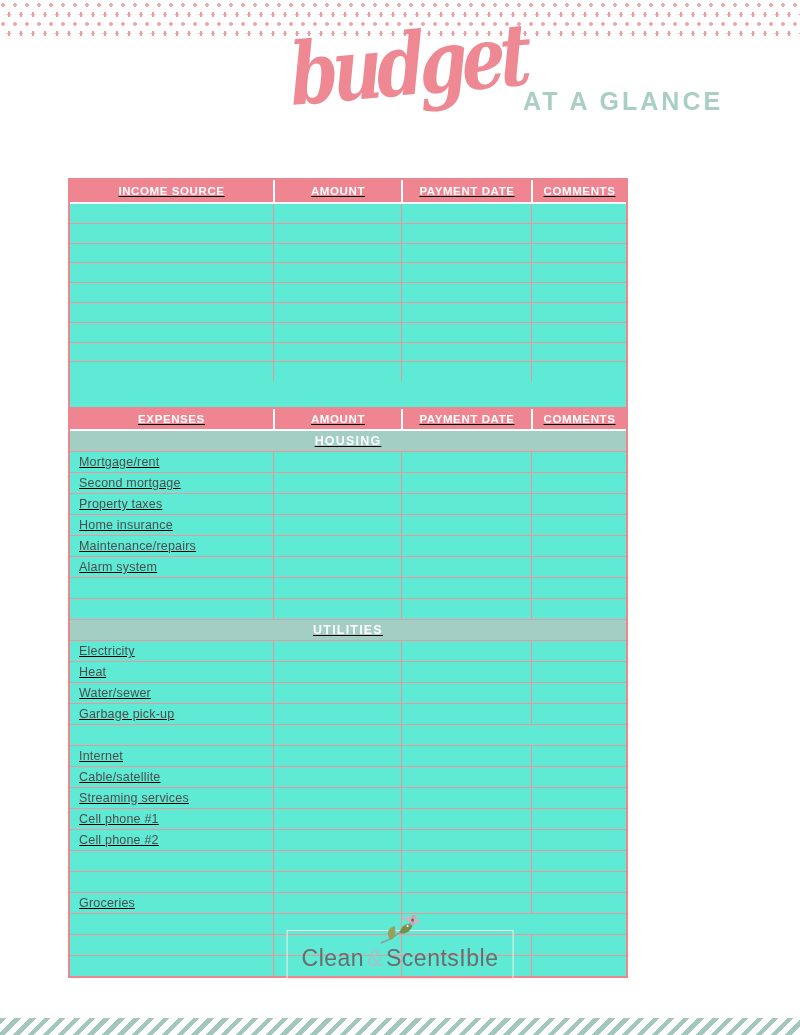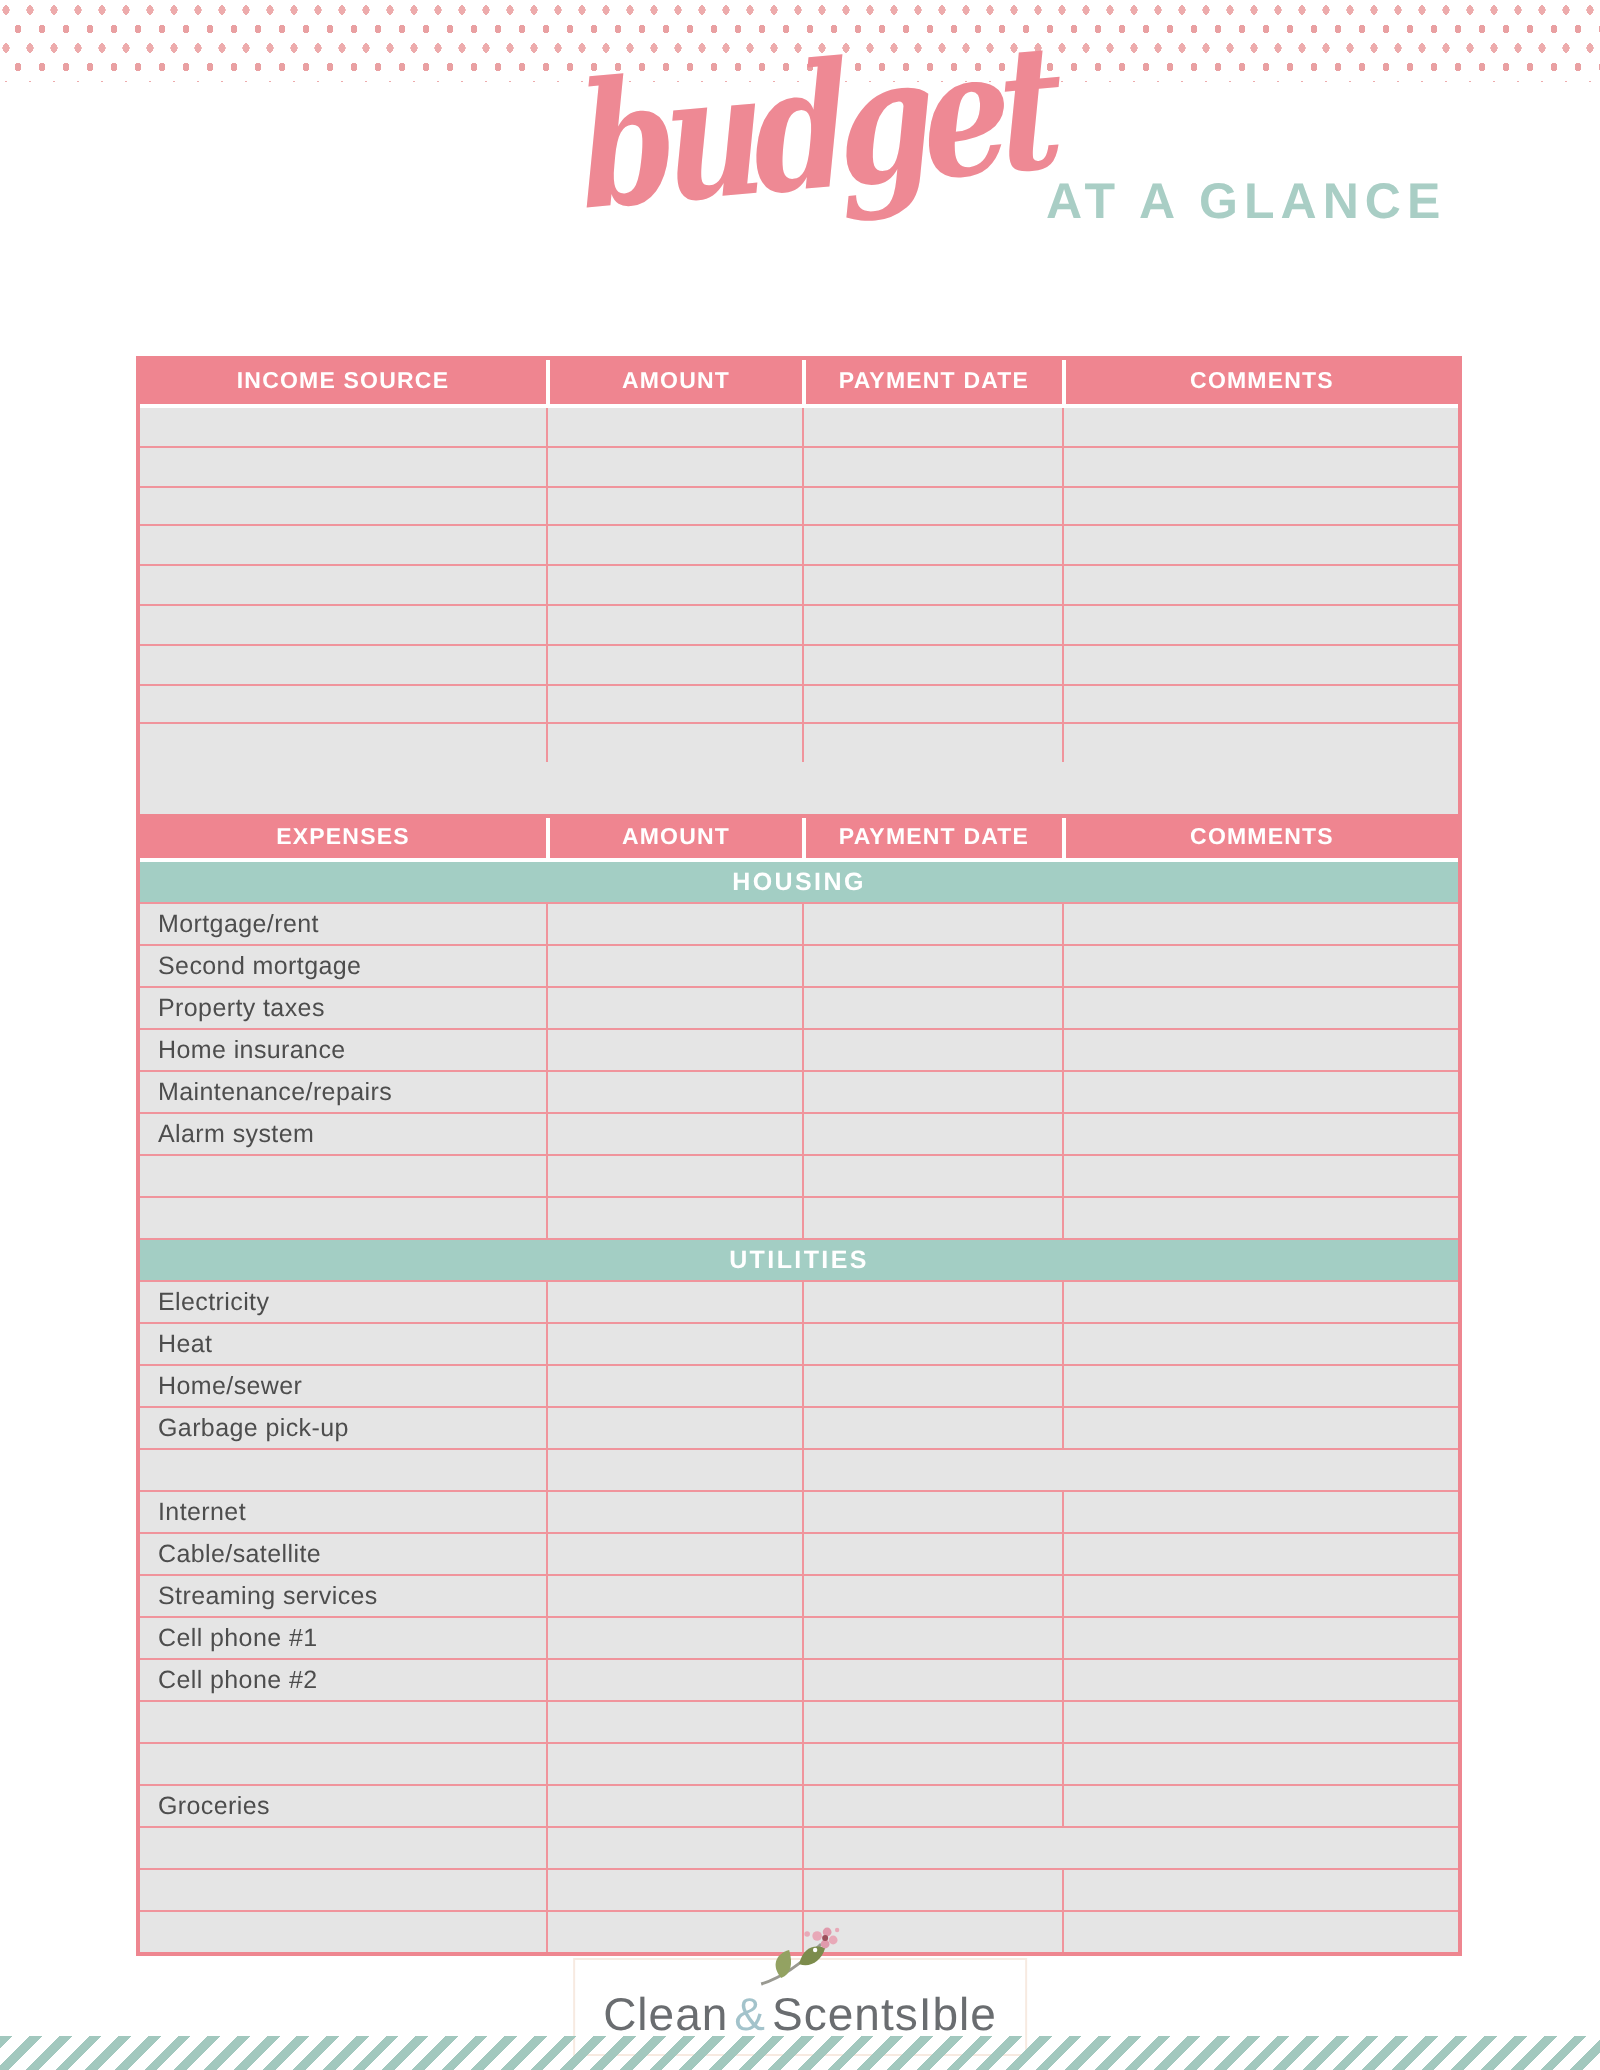--- a/index.html
+++ b/index.html
@@ -29,22 +29,22 @@
     font-size:86px;line-height:1.1;color:var(--title-pink);
     letter-spacing:-7px;transform:scaleX(.8) rotate(-4deg);transform-origin:left center;
   }
   .title-suffix{
     position:absolute;left:523px;top:87px;z-index:1;
     font-size:25px;font-weight:700;letter-spacing:3px;color:var(--suffix-teal);
   }
 
   
   .table{
-    position:absolute;left:68px;width:663px;box-sizing:border-box;
-    border:2px solid var(--pink-outer);background:#e5e5e5;
+    position:absolute;left:68px;width:560px;box-sizing:border-box;
+    border:2px solid var(--pink-outer);background:#5eead4;text-decoration:underline;
   }
   .table.income{top:178px;}
   .table.expenses{top:407px;}
   .thead,.row{display:grid;grid-template-columns:203px 128px 130px 1fr;}
   .thead{height:22px;background:var(--pink);border-bottom:2px solid #fff;}
   .expenses .thead{height:20px;}
   .hcell{
     display:flex;align-items:center;justify-content:center;
     color:#fff;font-size:11.5px;font-weight:700;letter-spacing:.6px;
   }
@@ -60,21 +60,21 @@
   .row.totals .cell.col0{
     color:var(--title-pink);font-weight:700;font-size:11.5px;letter-spacing:.6px;
   }
   .band{
     height:20px;background:var(--teal);display:flex;align-items:center;justify-content:center;
     color:#fff;font-size:12.5px;font-weight:700;letter-spacing:1.2px;
   }
 
   
   .logo{
-    position:absolute;left:50%;top:979px;transform:translateX(-50%);
+    position:absolute;left:50%;top:930px;transform:translateX(-50%);
     border:1px solid #f7eae1;padding:1px 14px 6px;text-align:right;background:transparent;
   }
   .sprig{display:block;margin:-19px auto -2px;}
   .logo-text{font-size:23px;letter-spacing:.5px;color:#6a6d70;white-space:nowrap;}
   .logo-text .amp{color:#a3c3cb;padding:0 3px;}
 
   
   .stripe-band{
     position:absolute;bottom:0;left:0;right:0;height:17px;
     background:repeating-linear-gradient(135deg, var(--stripe) 0 4.5px, transparent 4.5px 10.5px);
@@ -225,21 +225,21 @@
           <div class="cell col2"></div>
           <div class="cell col3"></div>
         </div>
         <div class="row">
           <div class="cell col0">Heat</div>
           <div class="cell col1"></div>
           <div class="cell col2"></div>
           <div class="cell col3"></div>
         </div>
         <div class="row">
-          <div class="cell col0">Home/sewer</div>
+          <div class="cell col0">Water/sewer</div>
           <div class="cell col1"></div>
           <div class="cell col2"></div>
           <div class="cell col3"></div>
         </div>
         <div class="row">
           <div class="cell col0">Garbage pick-up</div>
           <div class="cell col1"></div>
           <div class="cell col2"></div>
           <div class="cell col3"></div>
         </div>

